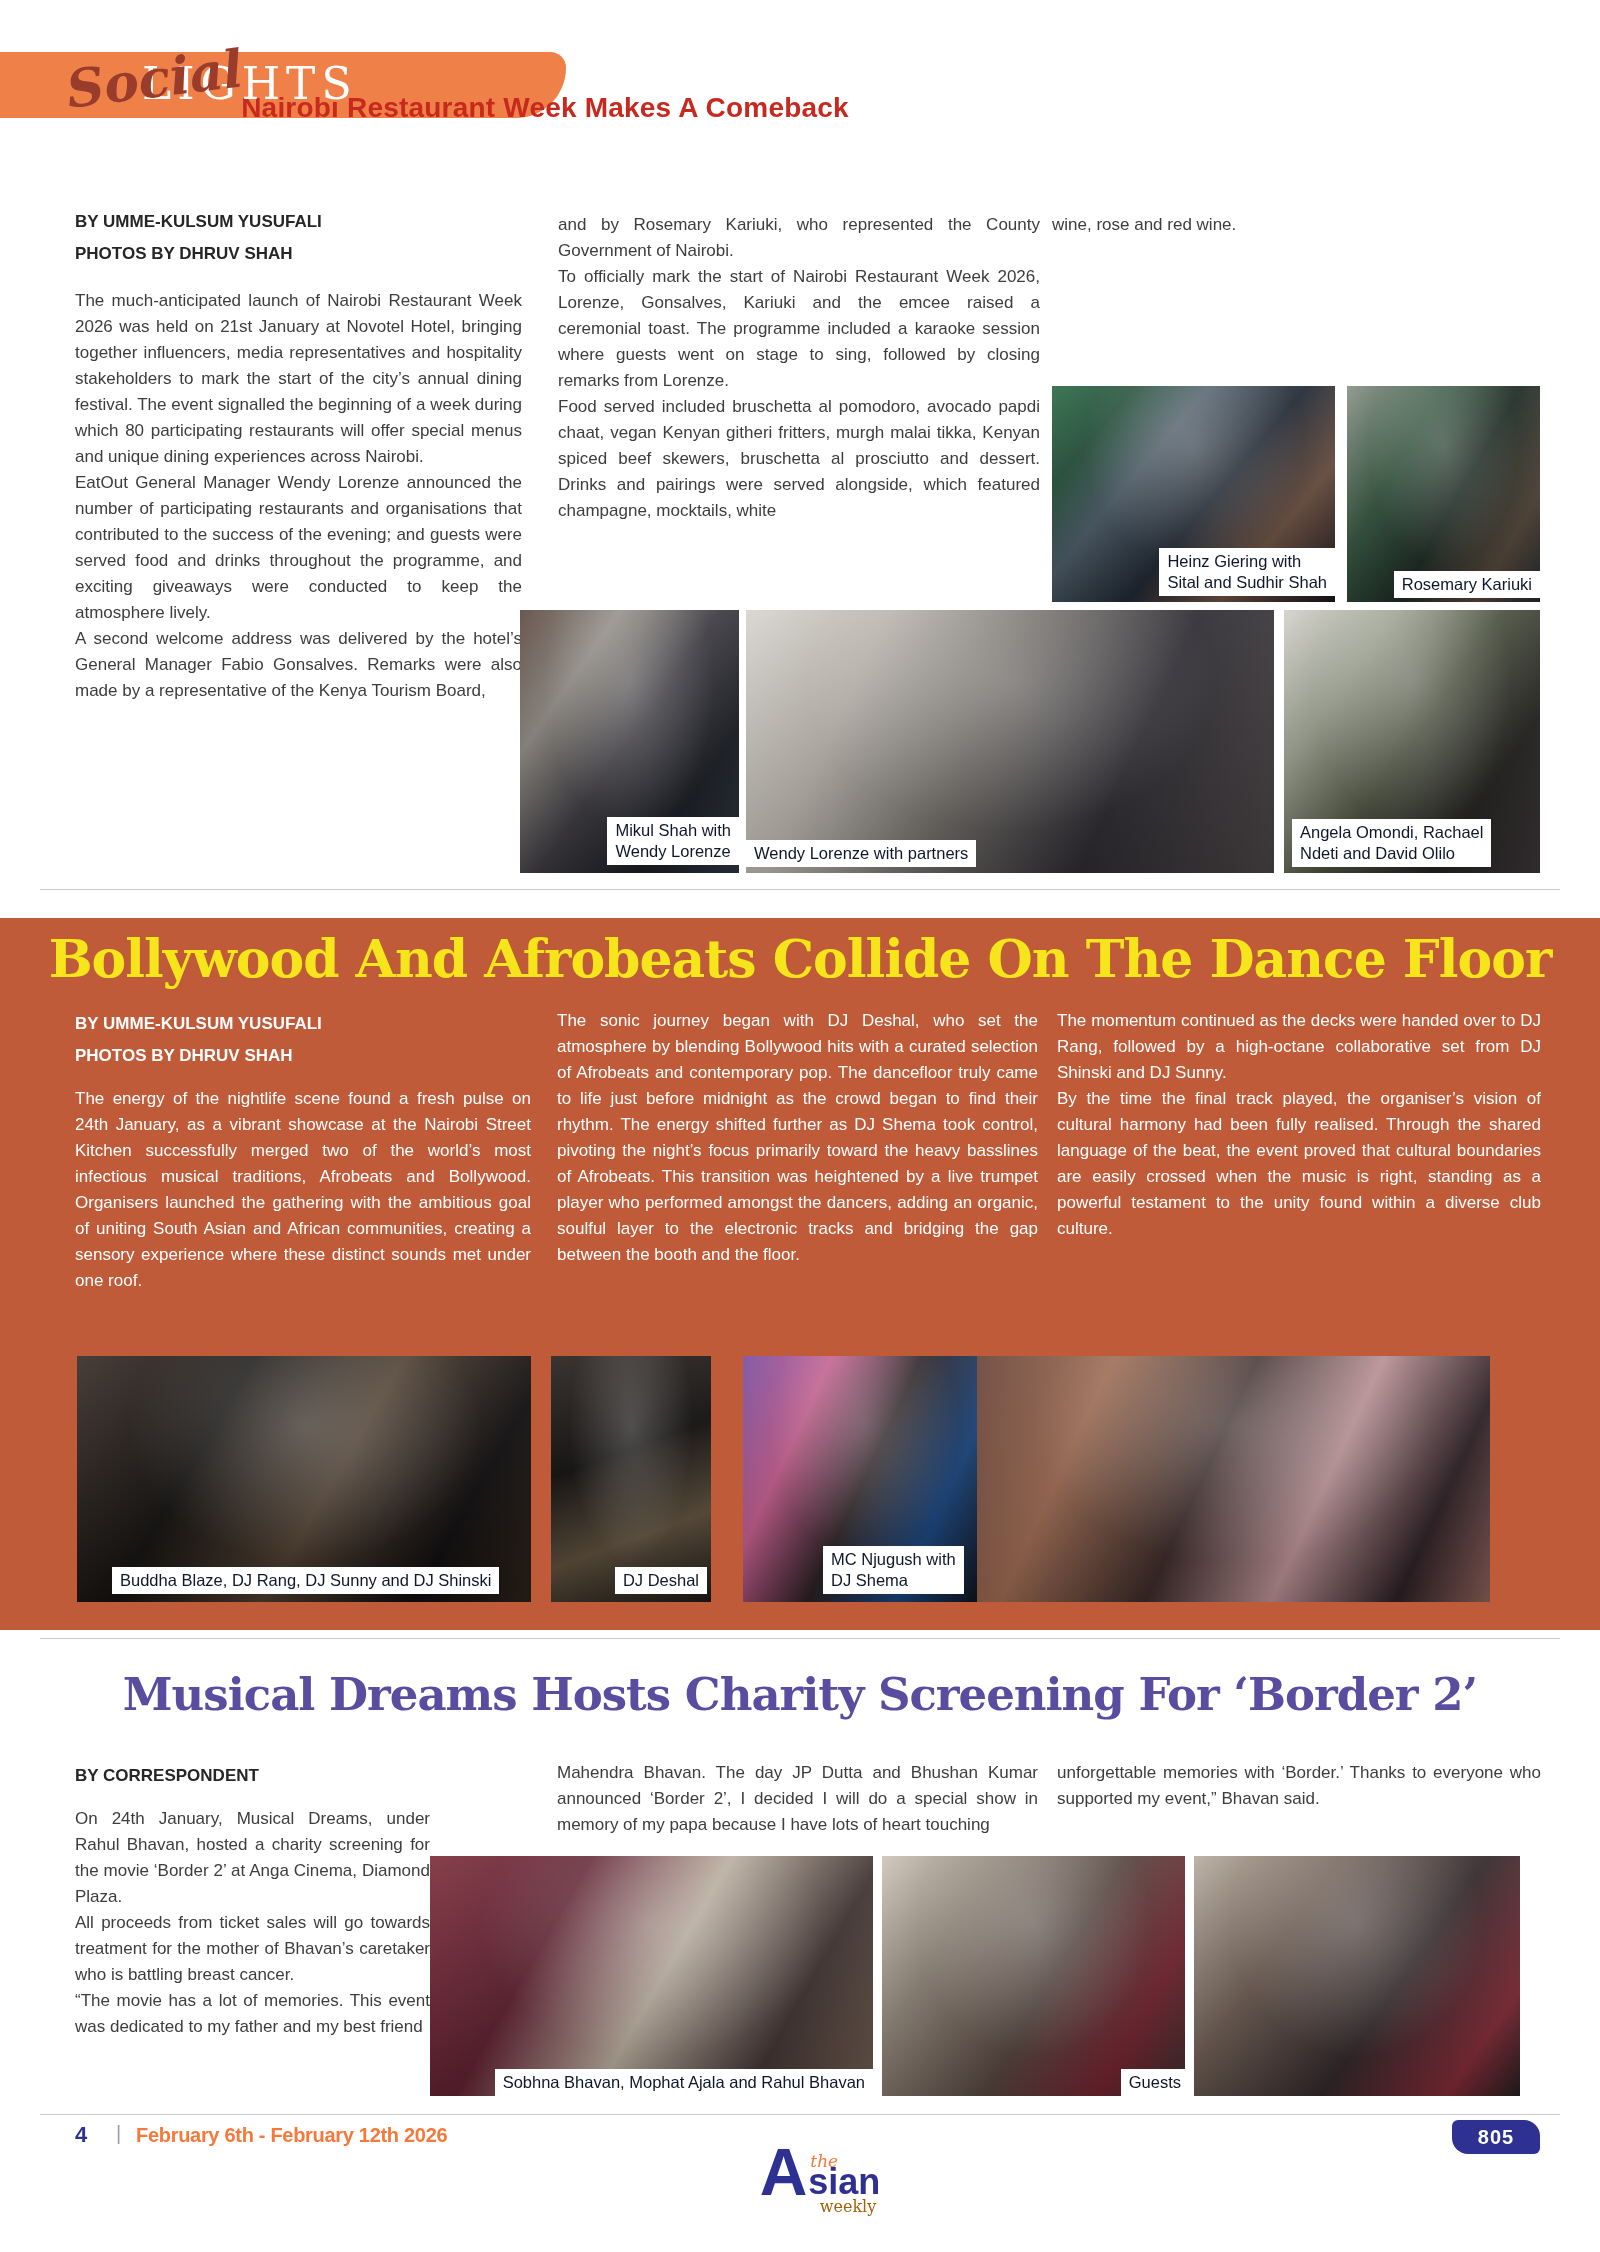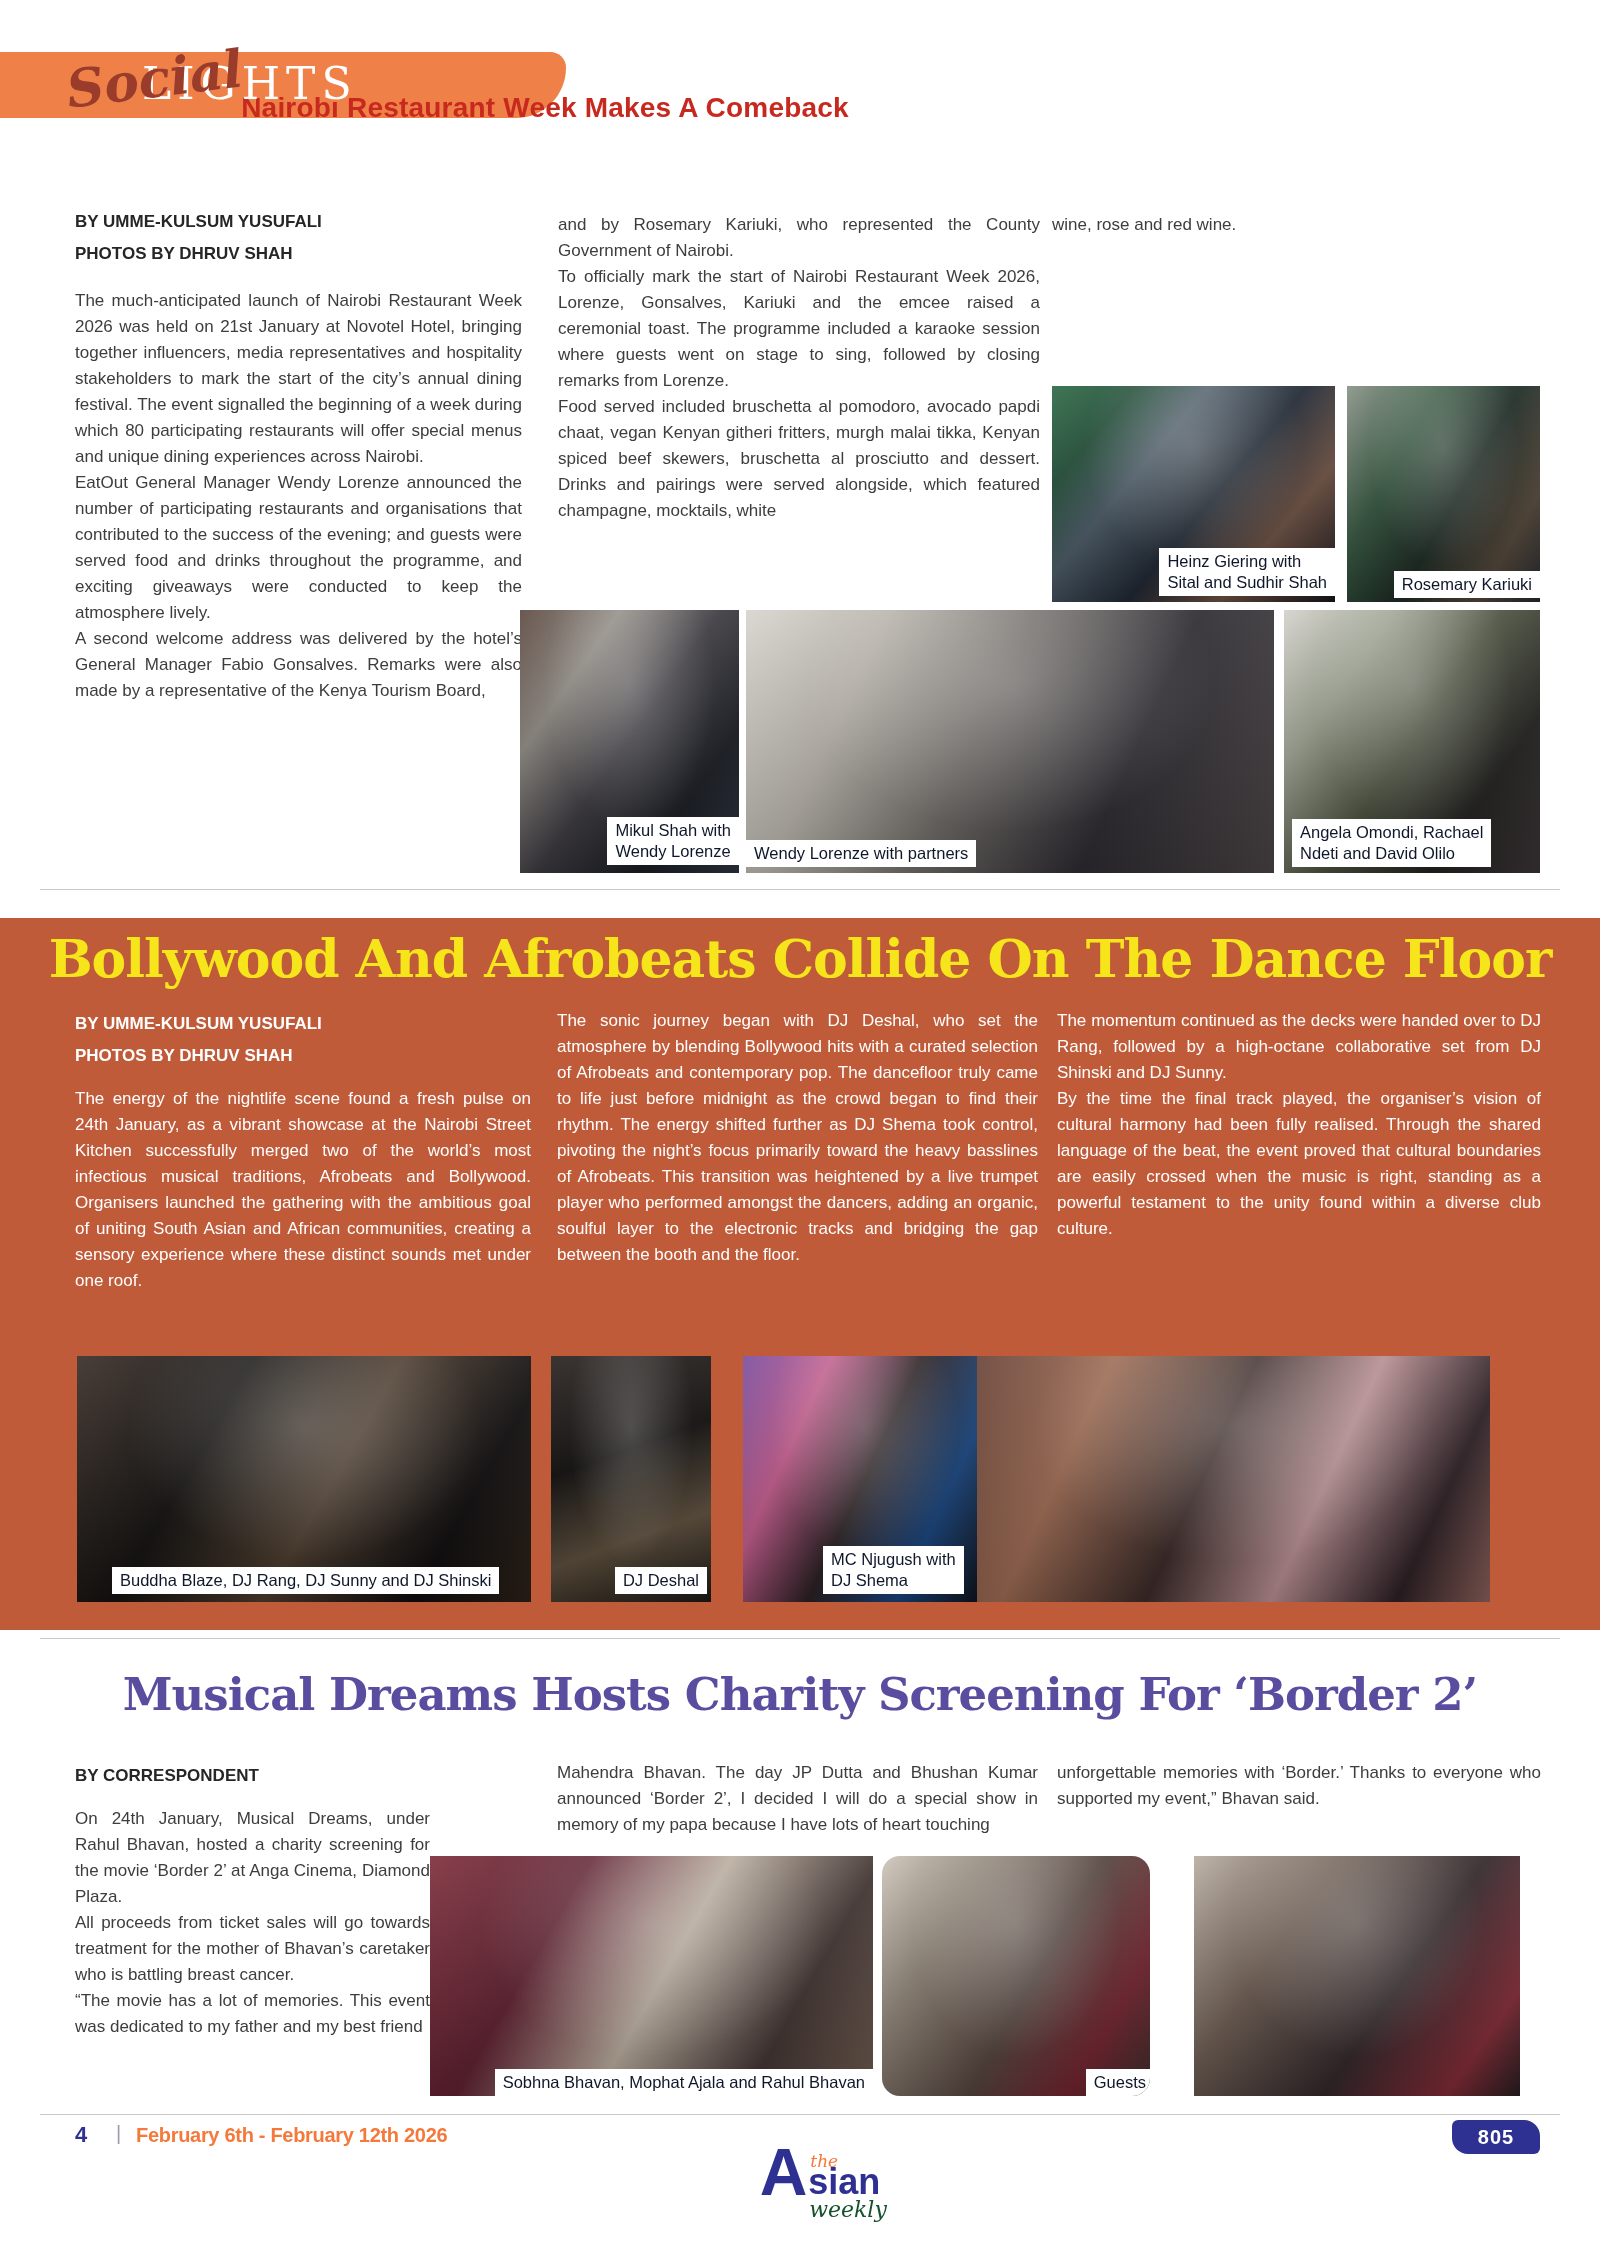--- a/index.html
+++ b/index.html
@@ -66,35 +66,35 @@
   .ph-heinz{left:1052px;top:386px;width:283px;height:216px;}
   .ph-rosemary{left:1347px;top:386px;width:193px;height:216px;}
   .ph-mikul{left:520px;top:610px;width:219px;height:263px;}
   .ph-wendy{left:746px;top:610px;width:528px;height:263px;}
   .ph-angela{left:1284px;top:610px;width:256px;height:263px;}
   .ph-djs{left:77px;top:1356px;width:454px;height:246px;}
   .ph-deshal{left:551px;top:1356px;width:160px;height:246px;}
   .ph-njugush{left:723px;top:1356px;width:243px;height:246px;}
   .ph-dancers{left:977px;top:1356px;width:513px;height:246px;}
   .ph-sobhna{left:430px;top:1856px;width:443px;height:240px;}
-  .ph-guests{left:882px;top:1856px;width:268px;height:240px;border-radius:18px;}
+  .ph-guests{left:882px;top:1856px;width:303px;height:240px;}
   .ph-men{left:1194px;top:1856px;width:326px;height:240px;}
 
   
   .pageno{left:75px;top:2122px;font-size:22px;font-weight:700;color:#2E3192;}
   .foot-sep{left:116px;top:2122px;font-size:20px;color:#9a9ab0;}
   .foot-date{left:136px;top:2124px;font-size:20px;font-weight:700;color:#F4793B;letter-spacing:-0.3px;}
   .badge{left:1452px;top:2120px;width:88px;height:34px;background:#2E3192;color:#fff;font-weight:700;font-size:20px;text-align:center;line-height:34px;border-radius:6px 16px 6px 16px;letter-spacing:1px;}
   .logo{left:720px;top:2146px;width:200px;}
   .logo-row{display:flex;justify-content:center;align-items:flex-end;}
   .logo-a{font-size:66px;line-height:52px;font-weight:800;color:#2E3192;}
   .logo-rest{display:flex;flex-direction:column;align-items:flex-start;margin-left:1px;}
   .logo-the{font-family:"DejaVu Serif",serif;font-style:italic;font-size:17px;color:#F4793B;margin-bottom:-5px;margin-left:2px;}
   .logo-sian{font-size:36px;line-height:32px;font-weight:800;color:#2E3192;}
-  .logo-weekly{font-family:"DejaVu Serif",serif;font-style:italic;font-size:22px;color:#14532d;text-align:center;margin-left:56px;margin-top:-1px;}
+  .logo-weekly{font-family:"DejaVu Serif",serif;font-size:16px;color:#a16207;text-align:center;margin-left:56px;margin-top:-1px;}
 </style>
 </head>
 <body>
 
 <div class="abs banner"></div>
 <div class="abs masthead-script">Social</div>
 <div class="abs masthead-caps">LIGHTS</div>
 
 <div class="abs h1">Nairobi Restaurant Week Makes A Comeback</div>
 

